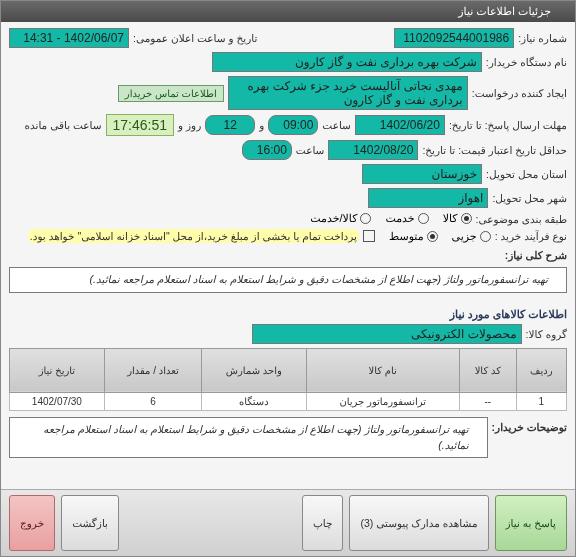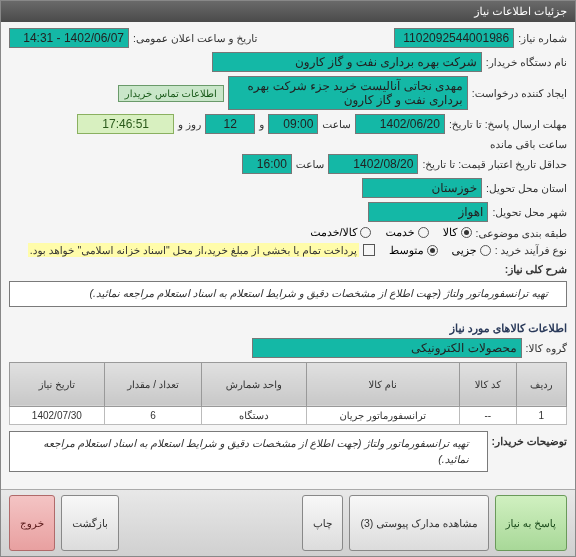--- a/index.html
+++ b/index.html
@@ -15,21 +15,21 @@
 .window {
   border: 1px solid #888;
   background: #f5f5f5;
   height: 100%;
   display: flex;
   flex-direction: column;
 }
 .titlebar {
   background: linear-gradient(#6a6a6a, #4a4a4a);
   color: #fff;
-  padding: 4px 8px;
+  padding: 4px 24px;
   font-size: 11px;
   text-align: right;
 }
 .content {
   padding: 6px 8px;
   flex: 1;
   overflow: auto;
 }
 .row {
   display: flex;
@@ -47,36 +47,36 @@
   background: #14b8a6;
   border: 1px solid #777;
   padding: 2px 4px;
   min-height: 18px;
   font-size: 12px;
   color: #222;
   display: inline-block;
 }
 .fw-120 { width: 120px; }
 .fw-90 { width: 90px; }
-.fw-50 { width: 50px; }
+.fw-50 { width: 50px; border-radius: 8px; }
 .fw-long { width: 270px; }
 .fw-longer { width: 240px; padding-left: 12px; }
 .link-btn {
   background: #c9e6c9;
   border: 1px solid #6a9a6a;
   color: #1a5a1a;
   padding: 2px 6px;
   font-size: 10px;
   cursor: pointer;
 }
 .time-badge {
   background: #d8f0c0;
   border: 1px solid #8ab060;
-  padding: 2px 24px;
-  font-size: 12px;
+  padding: 2px 6px;
+  font-size: 14px;
   color: #2a5a1a;
 }
 .radio {
   display: inline-flex;
   align-items: center;
   gap: 3px;
   margin-left: 10px;
 }
 .radio-circle {
   width: 11px; height: 11px;
@@ -94,20 +94,21 @@
 }
 .checkbox {
   width: 12px; height: 12px;
   border: 1px solid #555;
   display: inline-block;
   vertical-align: middle;
 }
 .highlight {
   background: #fffcaa;
   padding: 1px 2px;
+  border-radius: 6px;
 }
 .desc-box {
   border: 1px solid #7a7a7a;
   background: #fff;
   padding: 4px 18px;
   margin: 6px 0;
   font-size: 10.5px;
   color: #333;
   line-height: 1.5;
   font-style: italic;

